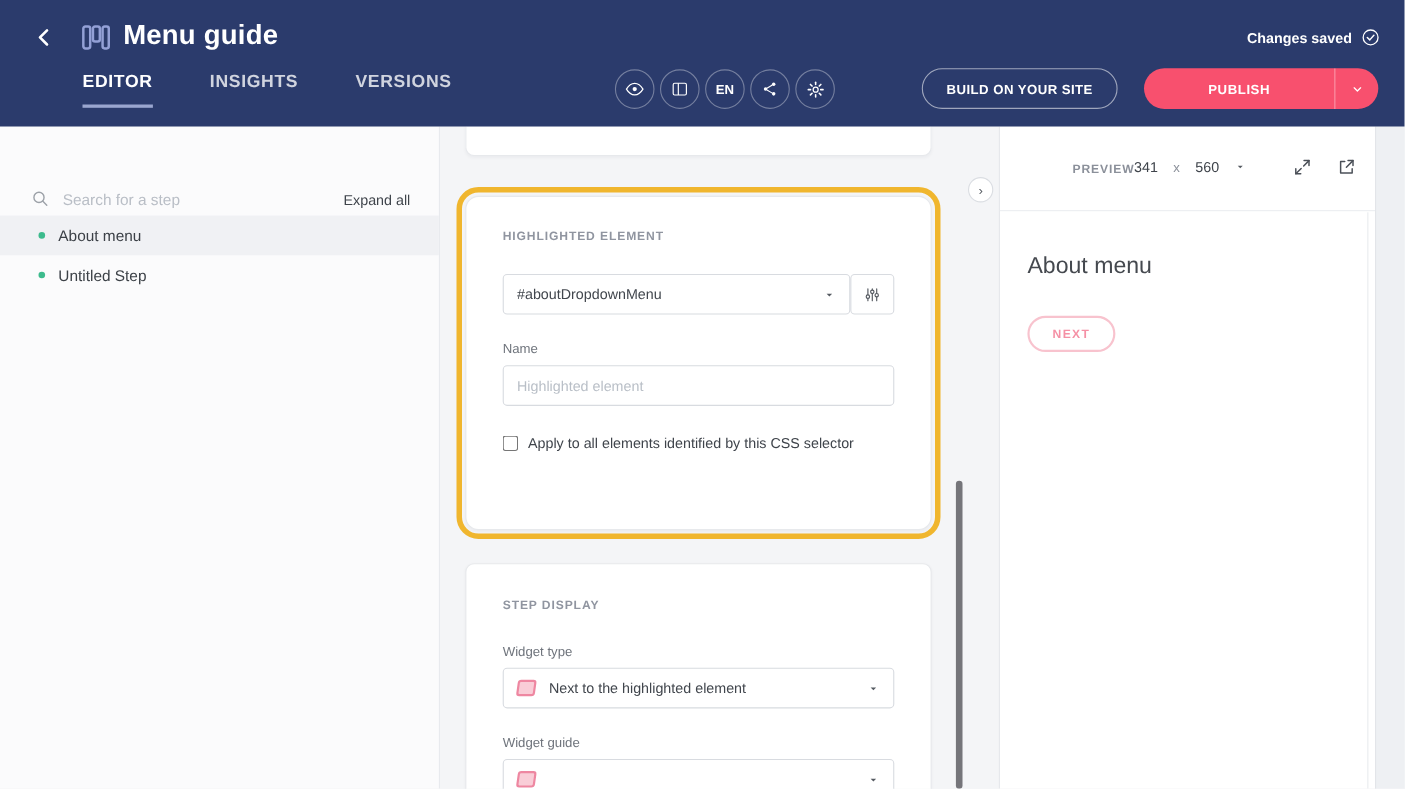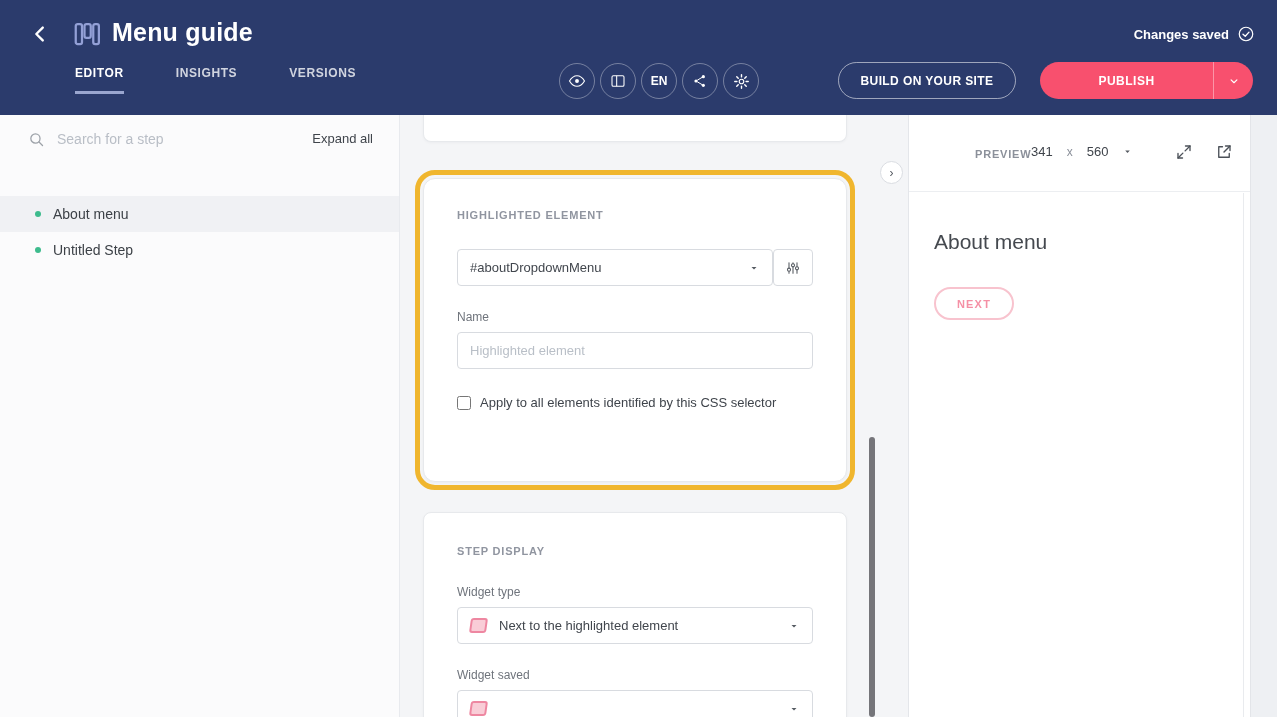--- a/index.html
+++ b/index.html
@@ -6,32 +6,32 @@
   html,body { width:1277px; height:717px; overflow:hidden; }
   body { font-family:"Liberation Sans", sans-serif; background:#f4f5f7; position:relative; }
 
   
   .header { position:absolute; left:0; top:0; width:1277px; height:115px; background:#2b3b6c; z-index:5; }
   .back-btn { position:absolute; left:26px; top:20px; width:28px; height:28px; cursor:pointer; display:flex; align-items:center; justify-content:center; }
   .logo { position:absolute; left:72px; top:19px; width:30px; height:30px; }
   .app-title { position:absolute; left:112px; top:18px; color:#ffffff; font-size:25px; font-weight:700; letter-spacing:.2px;text-align:right; }
   .status-saved { position:absolute; right:22px; top:25px; display:flex; align-items:center; gap:8px; color:#ffffff; font-size:13px; font-weight:700; }
   .tabs { position:absolute; left:75px; top:66px; display:flex; gap:52px; }
-  .tab { color:rgba(255,255,255,.78); font-size:12px; font-weight:700; letter-spacing:.6px; padding-bottom:11px; cursor:pointer; }
+  .tab { color:rgba(255,255,255,.78); font-size:16px; font-weight:700; letter-spacing:.6px; padding-bottom:11px; cursor:pointer; }
   .tab.active { color:#ffffff; border-bottom:3px solid #9aa6cf; }
   .hdr-circles { position:absolute; left:559px; top:63px; display:flex; gap:5px; }
   .circle-btn { width:36px; height:36px; border-radius:50%; border:1px solid rgba(255,255,255,.35); display:flex; align-items:center; justify-content:center; cursor:pointer; color:#fff; font-size:12px; font-weight:700; }
   .build-btn { position:absolute; left:838px; top:62px; width:178px; height:37px; border-radius:19px; border:1px solid rgba(255,255,255,.55); color:#fff; font-size:12px; font-weight:700; letter-spacing:.4px; display:flex; align-items:center; justify-content:center; cursor:pointer; background:transparent; font-family:inherit; }
   .publish-group { position:absolute; left:1040px; top:62px; width:213px; height:37px; border-radius:19px; background:#f8506e; display:flex; overflow:hidden; }
   .publish-main { flex:1; display:flex; align-items:center; justify-content:center; color:#fff; font-size:12px; font-weight:700; letter-spacing:.5px; cursor:pointer; }
   .publish-caret { width:40px; border-left:1px solid rgba(255,255,255,.4); display:flex; align-items:center; justify-content:center; cursor:pointer; }
 
   
   .sidebar { position:absolute; left:0; top:115px; width:400px; bottom:0; background:#fbfbfc; border-right:1px solid #e8eaee; }
-  .search-row { height:74px; display:flex; align-items:flex-start; padding:16px 26px 0 28px; gap:12px; }
+  .search-row { height:74px; display:flex; align-items:flex-end; padding:16px 26px 0 28px; gap:12px; }
   .search-input { flex:1; border:none; outline:none; background:transparent; font-size:14px; color:#3c4147; font-family:inherit; }
   .search-input::placeholder { color:#b9bec6; }
   .expand-all { font-size:13px; color:#3f444b; cursor:pointer; white-space:nowrap; }
   .step-list { margin-top:7px; }
   .step-item { height:36px; display:flex; align-items:center; padding-left:35px; gap:12px; font-size:14px; color:#3c4147; cursor:pointer; }
   .step-item.selected { background:#f0f1f4; }
   .step-dot { width:6px; height:6px; border-radius:50%; background:#3dbb8d; flex:0 0 auto; }
 
   
   .center { position:absolute; left:401px; top:115px; width:507px; bottom:0; background:#f4f5f7; }
@@ -227,21 +227,21 @@
     <div class="select-row">
       <div class="select-box">
         <span class="dd-icon"></span>
         <span class="sel-text">Next to the highlighted element</span>
         <svg class="caret" width="12" height="12" viewBox="0 0 24 24">
             <path d="M7 10 L12 15 L17 10" fill="#555a61"></path>
           </svg>
       </div>
     </div>
 
-    <div class="field-label">Widget saved</div>
+    <div class="field-label">Widget guide</div>
     <div class="select-row">
       <div class="select-box">
         <span class="dd-icon"></span>
         <span class="sel-text"></span>
         <svg class="caret" width="12" height="12" viewBox="0 0 24 24">
             <path d="M7 10 L12 15 L17 10" fill="#555a61"></path>
           </svg>
       </div>
     </div>
   </div>

